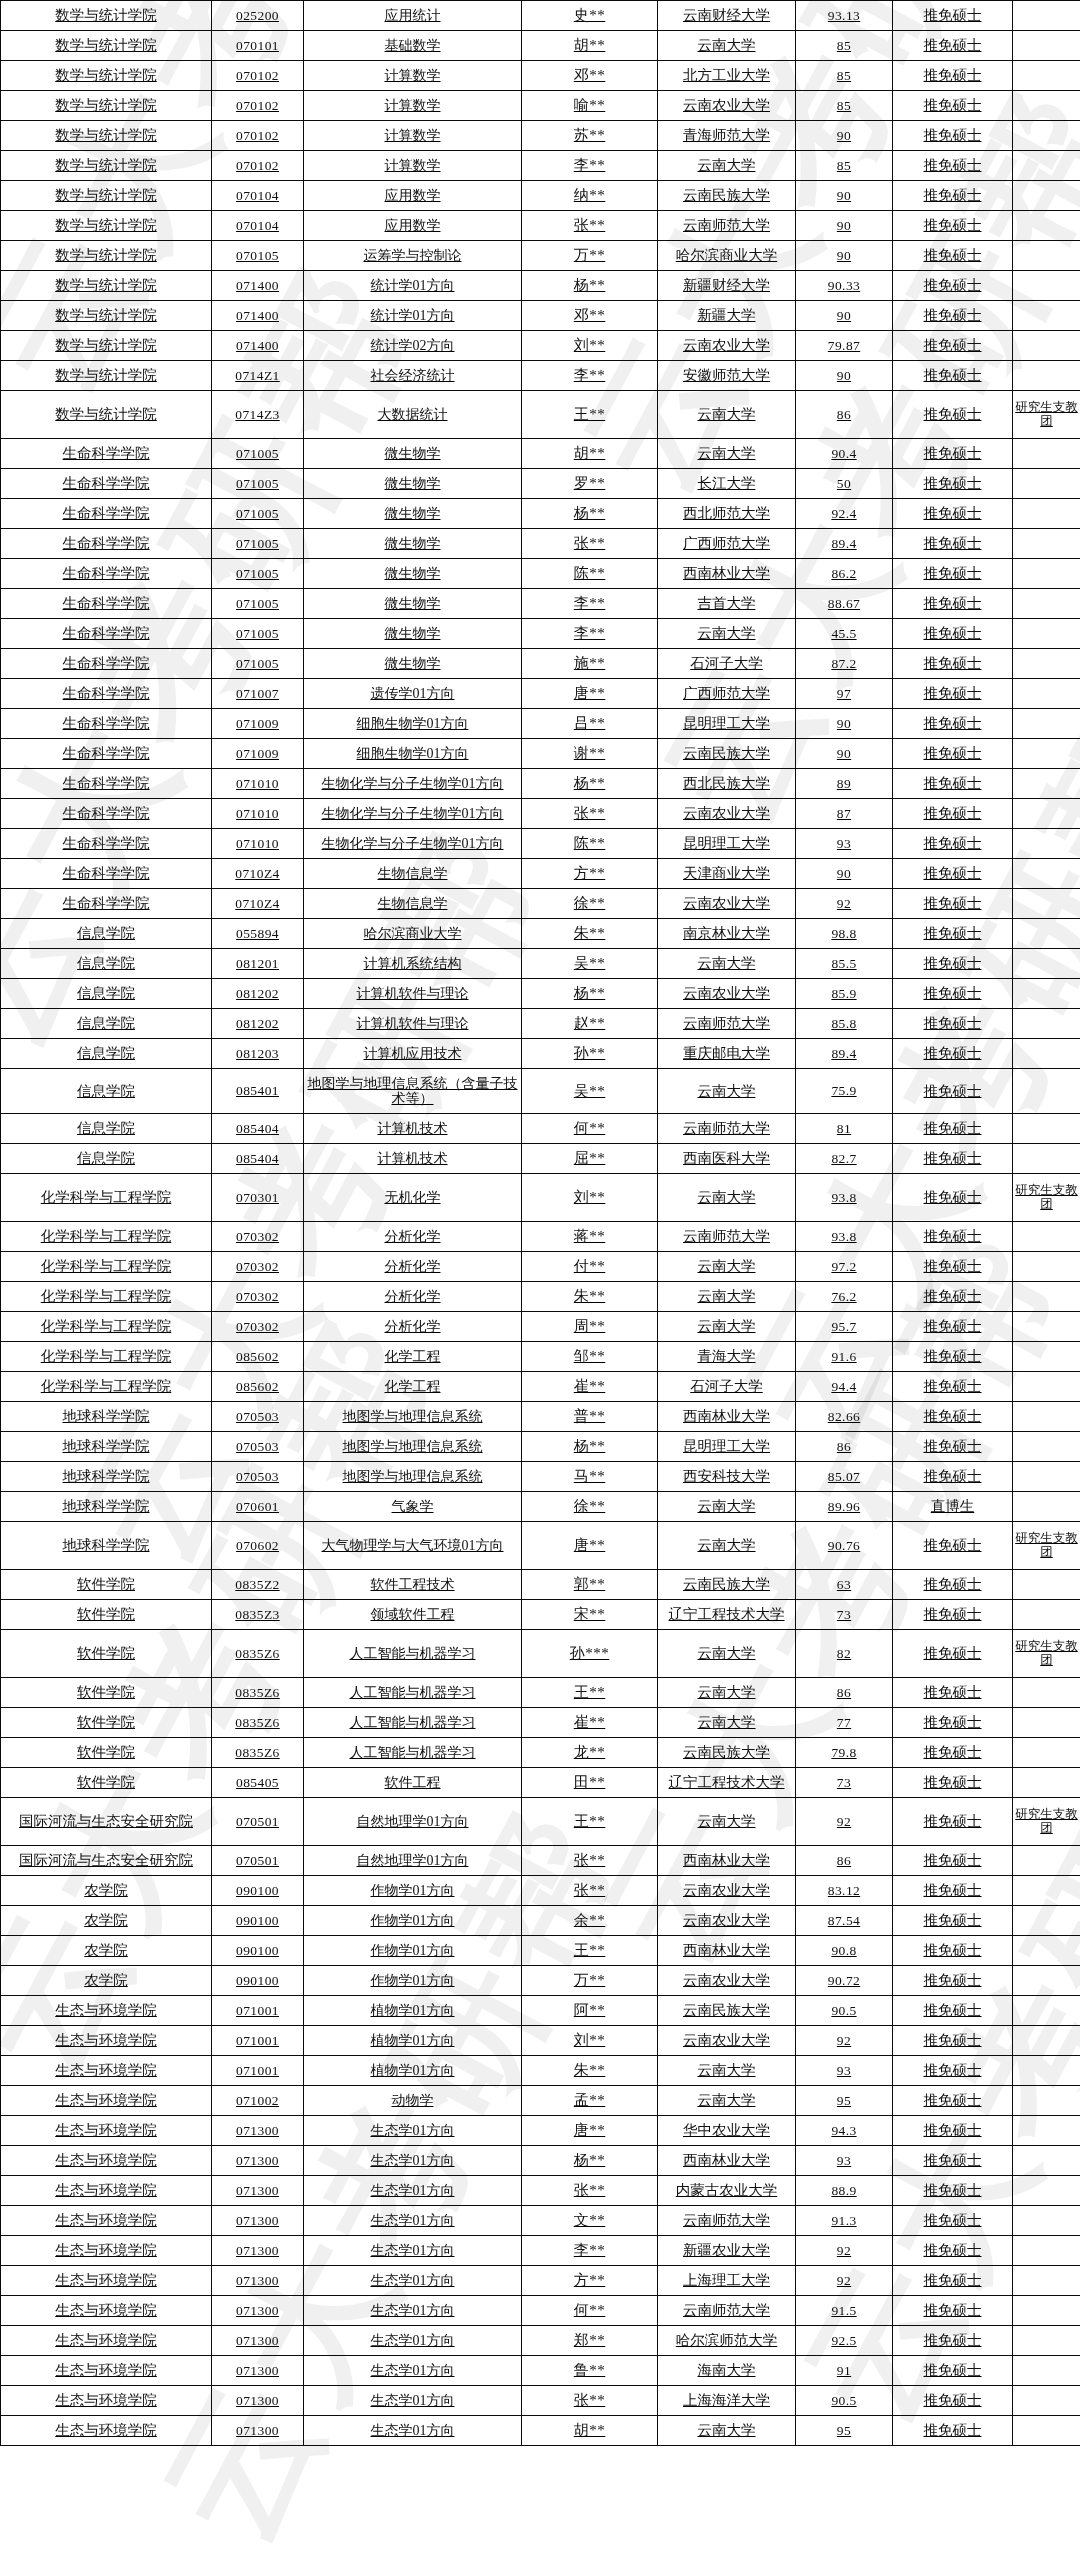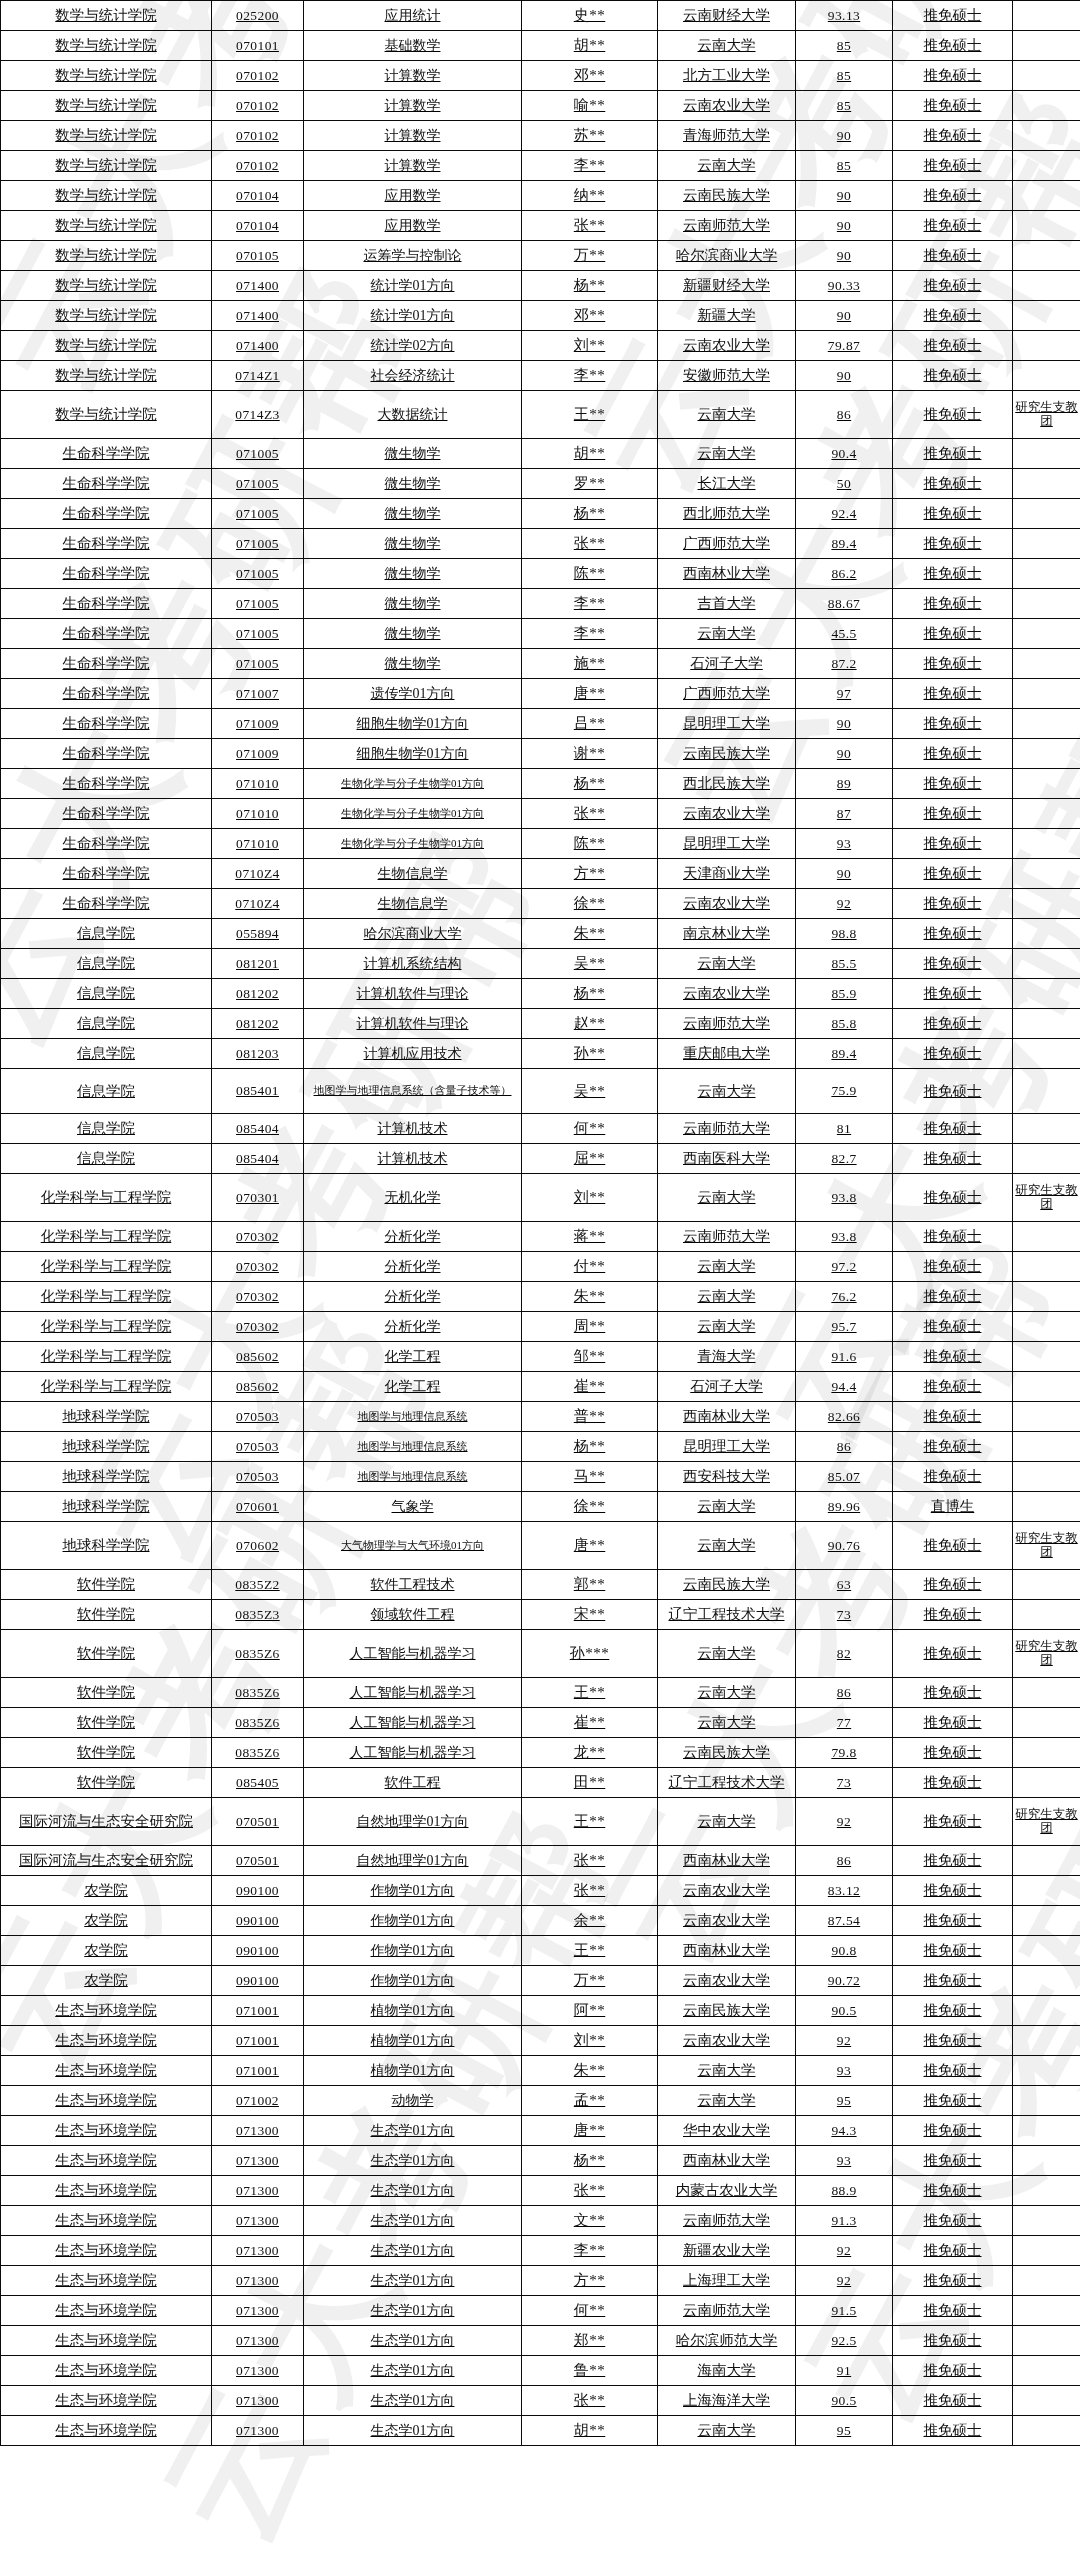--- a/index.html
+++ b/index.html
@@ -57,21 +57,21 @@
     background:transparent;
     padding:0 2px;
     line-height:1.12;
     height:30px;
     box-sizing:border-box;
     overflow:hidden;
   }
   td.college{font-size:14.5px;}
   td.code{font-size:13.5px;font-family:"Liberation Serif","DejaVu Serif",serif;letter-spacing:0.4px;}
   td.major{font-size:14px;}
-  td.major.tight{font-size:11px;line-height:1.08;margin-top:16px;}
+  td.major.tight{font-size:14px;line-height:1.08;margin-top:16px;}
   td.name{font-size:15px;letter-spacing:0.5px;}
   td.univ{font-size:14.5px;}
   td.score{font-size:13.5px;letter-spacing:0.4px;}
   td.status{font-size:14.5px;}
   td.note{font-size:12.5px;line-height:1.1;}
   tr.tall td{height:48px;}
   tr.tall2 td{height:45px;}
 </style>
 </head>
 <body>

